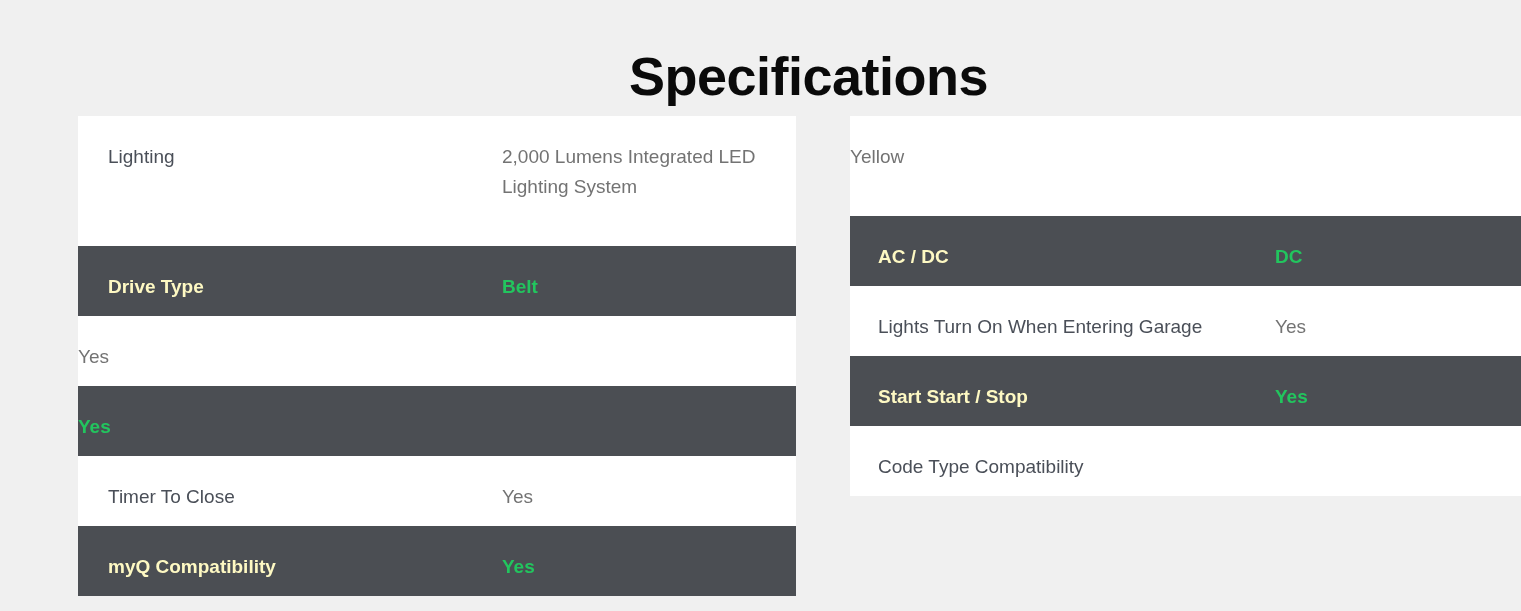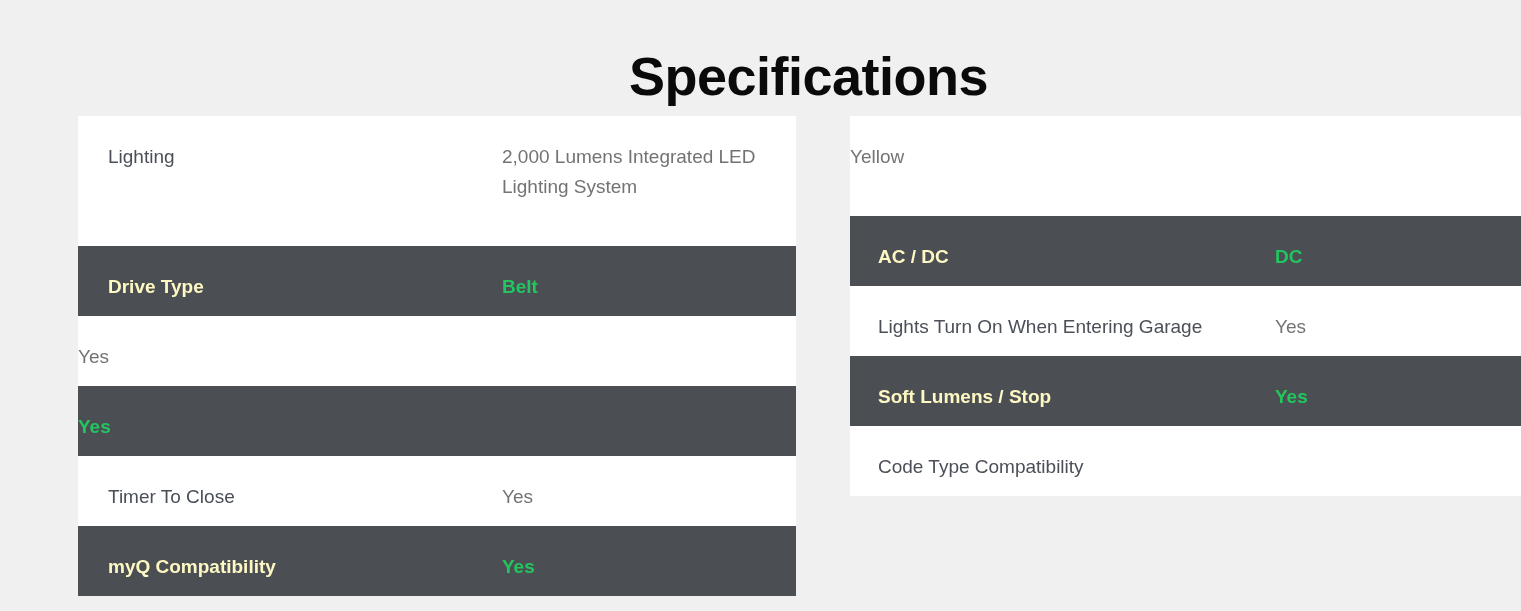--- a/index.html
+++ b/index.html
@@ -175,21 +175,21 @@
         </div>
         <div class="spec-row dark">
           <div class="spec-label">AC / DC</div>
           <div class="spec-value">DC</div>
         </div>
         <div class="spec-row light">
           <div class="spec-label">Lights Turn On When Entering Garage</div>
           <div class="spec-value">Yes</div>
         </div>
         <div class="spec-row dark">
-          <div class="spec-label">Soft Lumens / Stop</div>
+          <div class="spec-label">Start Start / Stop</div>
           <div class="spec-value">Yes</div>
         </div>
         <div class="spec-row light">
           <div class="spec-label">Code Type Compatibility</div>
         </div>
       </div>
 
   </div>
 
 </div>

